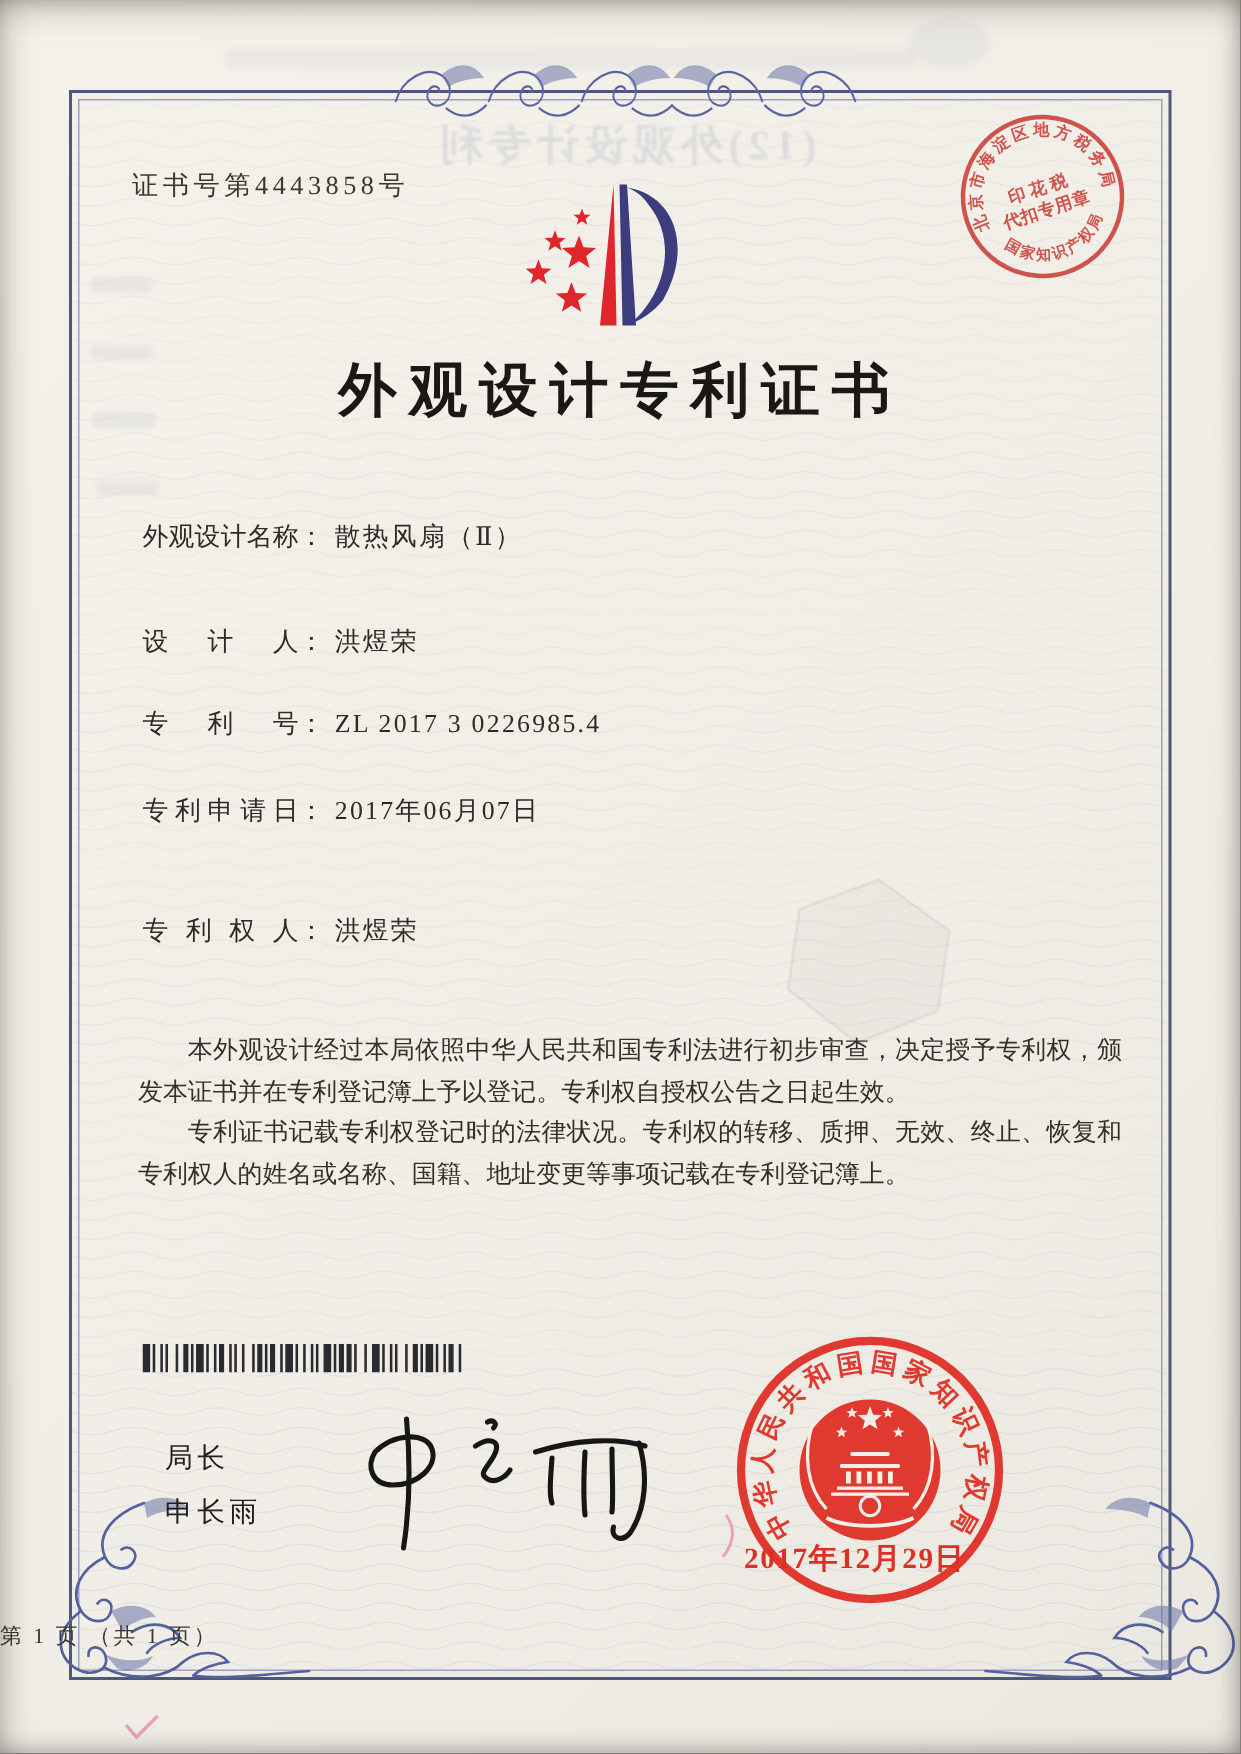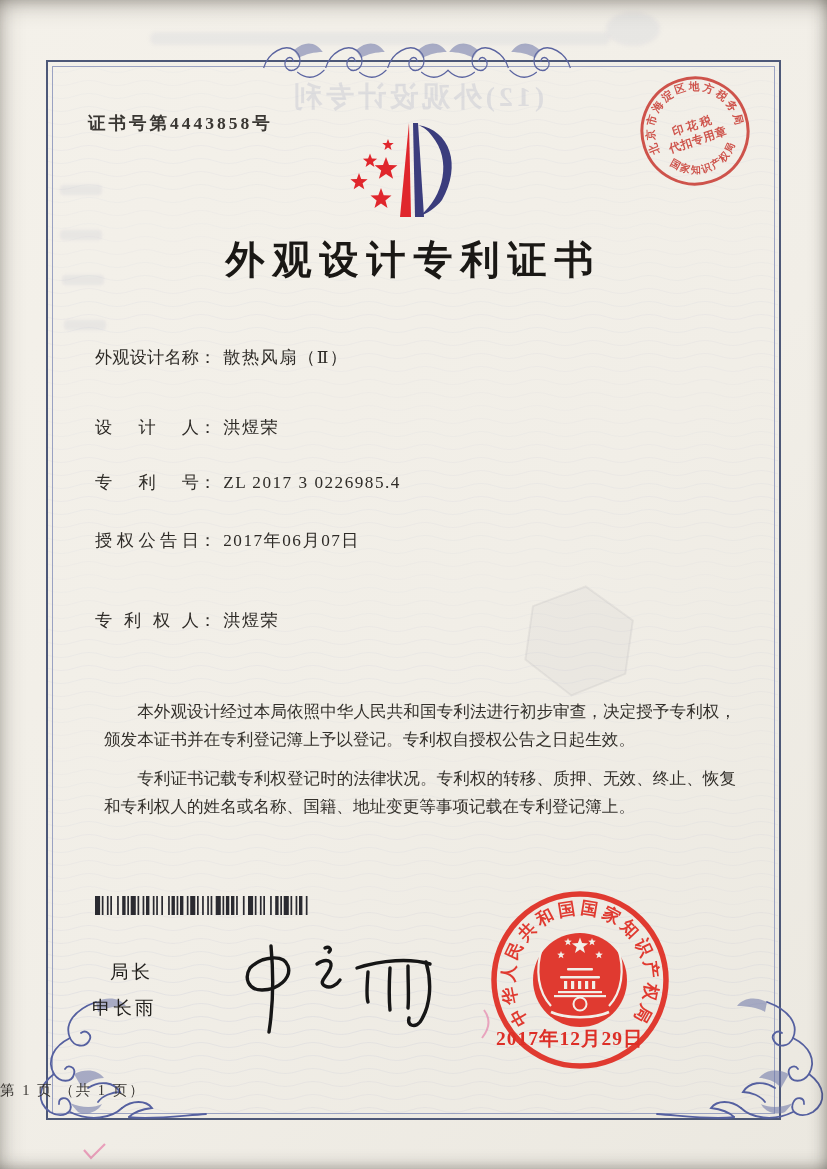--- a/index.html
+++ b/index.html
@@ -8,33 +8,33 @@
         font-family:"Liberation Serif","DejaVu Serif",serif;color:#2e2b27;}
   .page::after{content:"";position:absolute;inset:0;pointer-events:none;
         box-shadow:inset 0 16px 24px -16px rgba(55,50,42,.5),
                    inset 16px 0 26px -18px rgba(55,50,42,.38),
                    inset -12px 0 18px -12px rgba(55,50,42,.42),
                    inset 0 -12px 18px -12px rgba(55,50,42,.42);}
   .frame-outer{position:absolute;left:46px;top:60px;width:731px;height:1056px;
         border:2.5px solid #4d5878;}
   .frame-inner{position:absolute;left:4px;top:4px;right:4px;bottom:4px;border:1px solid #9aa2c2;}
   .guilloche{position:absolute;left:47px;top:62px;pointer-events:none;}
-  .cert-number{position:absolute;left:88px;top:111px;font-size:17.5px;letter-spacing:3px;color:#3a3733;font-weight:bold;}
+  .cert-number{position:absolute;left:88px;top:111px;font-size:17.5px;letter-spacing:3px;color:#3a3733;}
   .logo{position:absolute;left:340px;top:118px;}
   .title{position:absolute;left:0;right:0;top:233px;text-align:center;
         font-size:39px;font-weight:bold;letter-spacing:8px;color:#1a1815;}
   .field{position:absolute;left:95px;font-size:17.2px;color:#2e2b27;white-space:nowrap;}
   .field-label{display:inline-block;width:104px;text-align:justify;text-align-last:justify;}
   .field-value{margin-left:7px;letter-spacing:1.5px;}
   .paragraphs{position:absolute;left:92px;top:686px;width:656px;font-size:16.6px;
         line-height:27.6px;text-align:justify;color:#33302b;}
-  .paragraphs p{margin:12px;text-indent:2em;}
+  .paragraphs p{margin:0;text-indent:2em;}
   .officer-title{position:absolute;left:110px;top:959px;font-size:18.5px;letter-spacing:3px;
         font-family:Liberation Sans, sans-serif;color:#22201d;text-align:right;}
-  .officer-name{position:absolute;left:92px;top:995px;font-size:18.5px;letter-spacing:3px;
+  .officer-name{position:absolute;left:110px;top:995px;font-size:18.5px;letter-spacing:3px;
         font-family:"Liberation Sans","DejaVu Sans",sans-serif;color:#22201d;}
   .signature{position:absolute;left:222px;top:938px;}
   .barcode{position:absolute;left:95px;top:896px;}
   .cnipa-seal{position:absolute;left:488px;top:888px;}
   .seal-date{position:absolute;left:496px;top:1025px;width:176px;font-size:19.5px;font-weight:bold;
         color:#dd2f27;letter-spacing:1px;white-space:nowrap;}
   .tax-stamp{position:absolute;left:637px;top:73px;opacity:.94;}
   .footer{position:absolute;left:0;right:0;top:1081px;text-align:left;font-size:14.5px;
         letter-spacing:2px;color:#3a3733;}
   .ghost-header{position:absolute;left:262px;top:78px;width:310px;text-align:center;
@@ -258,21 +258,21 @@
   <div class="field" style="top:415px">
     <span class="field-label">设计人</span><span>：</span><span class="field-value">洪煜荣</span>
   </div>
   <div class="field" style="top:345px">
     <span class="field-label">外观设计名称</span><span>：</span><span class="field-value">散热风扇（Ⅱ）</span>
   </div>
   <div class="field" style="top:470px">
     <span class="field-label">专利号</span><span>：</span><span class="field-value">ZL 2017 3 0226985.4</span>
   </div>
   <div class="field" style="top:528px">
-    <span class="field-label">授权公告日</span><span>：</span><span class="field-value">2017年06月07日</span>
+    <span class="field-label">专利申请日</span><span>：</span><span class="field-value">2017年06月07日</span>
   </div>
   <div class="field" style="top:608px">
     <span class="field-label">专利权人</span><span>：</span><span class="field-value">洪煜荣</span>
   </div>
 
   <div class="paragraphs">
     <p>本外观设计经过本局依照中华人民共和国专利法进行初步审查，决定授予专利权，颁发本证书并在专利登记簿上予以登记。专利权自授权公告之日起生效。</p>
     <p>专利证书记载专利权登记时的法律状况。专利权的转移、质押、无效、终止、恢复和专利权人的姓名或名称、国籍、地址变更等事项记载在专利登记簿上。</p>
   </div>
 

